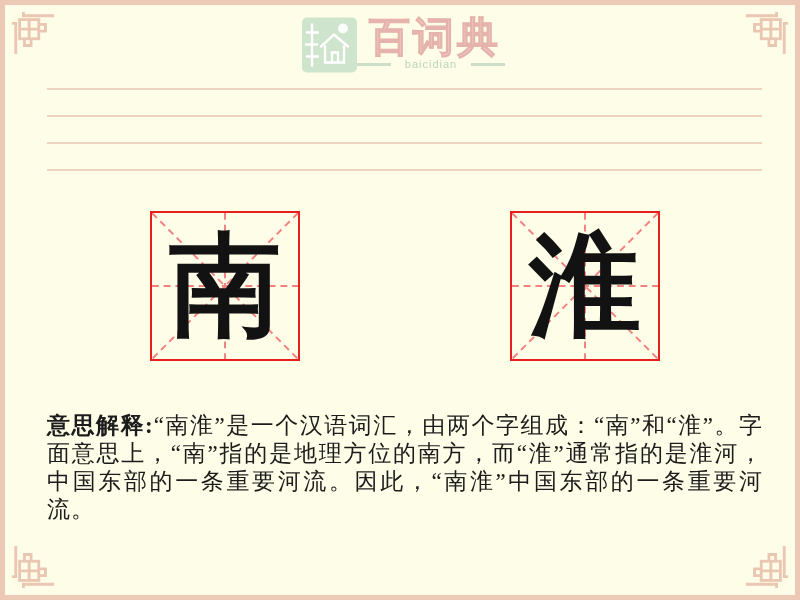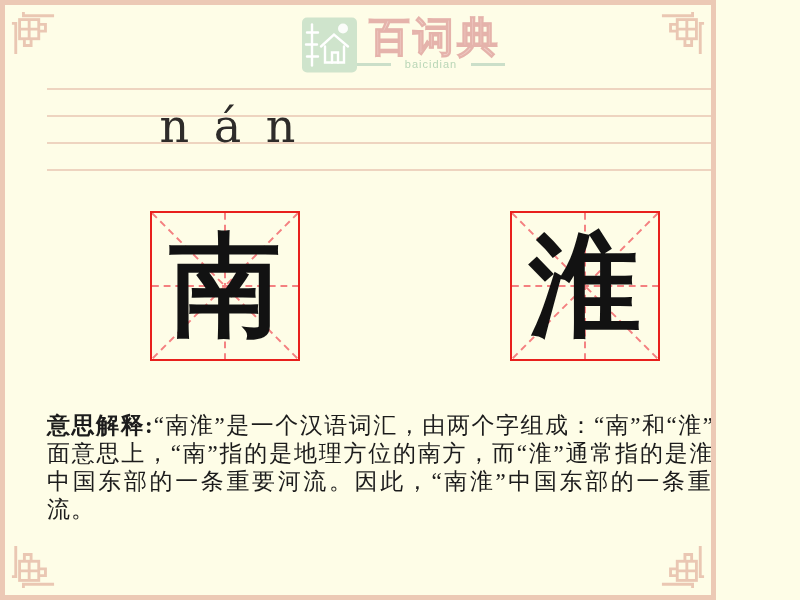--- a/index.html
+++ b/index.html
@@ -1,18 +1,18 @@
 <!DOCTYPE html>
 <html><head>
 <meta charset="utf-8">
 <style>
   html,body{margin:0;padding:0;background:#fefde7;}
   .page{
     position:relative;
-    width:716px;height:600px;
+    width:800px;height:600px;
     box-sizing:border-box;
     background:#fefde7;
     border:5px solid #ecc9b5;
     overflow:hidden;
     font-family:"Liberation Serif","DejaVu Serif",serif;
   }
   
   .corner{position:absolute;width:46px;height:46px;}
   .corner.tl{top:5px;left:5px;}
   .corner.tr{top:5px;right:5px;transform:scaleX(-1);}
@@ -121,21 +121,20 @@
   <div class="logo-sub">
     <span class="dash"></span>
     <span>baicidian</span>
     <span class="dash"></span>
   </div>
 
   <div class="ruled-line" style="top:83px"></div>
   <div class="ruled-line" style="top:110px"></div>
   <div class="ruled-line" style="top:137px"></div>
   <div class="ruled-line" style="top:164px"></div>
-  <span class="pinyin" style="left:225px">n á n</span>
 
   <div class="charbox" style="left:145px">
     <svg viewBox="0 0 150 150" preserveAspectRatio="none">
       <g stroke="#f48080" stroke-width="2" stroke-dasharray="7 5" fill="none">
         <path d="M0,0 L150,150"></path>
           <path d="M150,0 L0,150"></path>
         <path d="M75,0 L75,150"></path>
           <path d="M0,75 L150,75"></path>
       </g>
     </svg>

